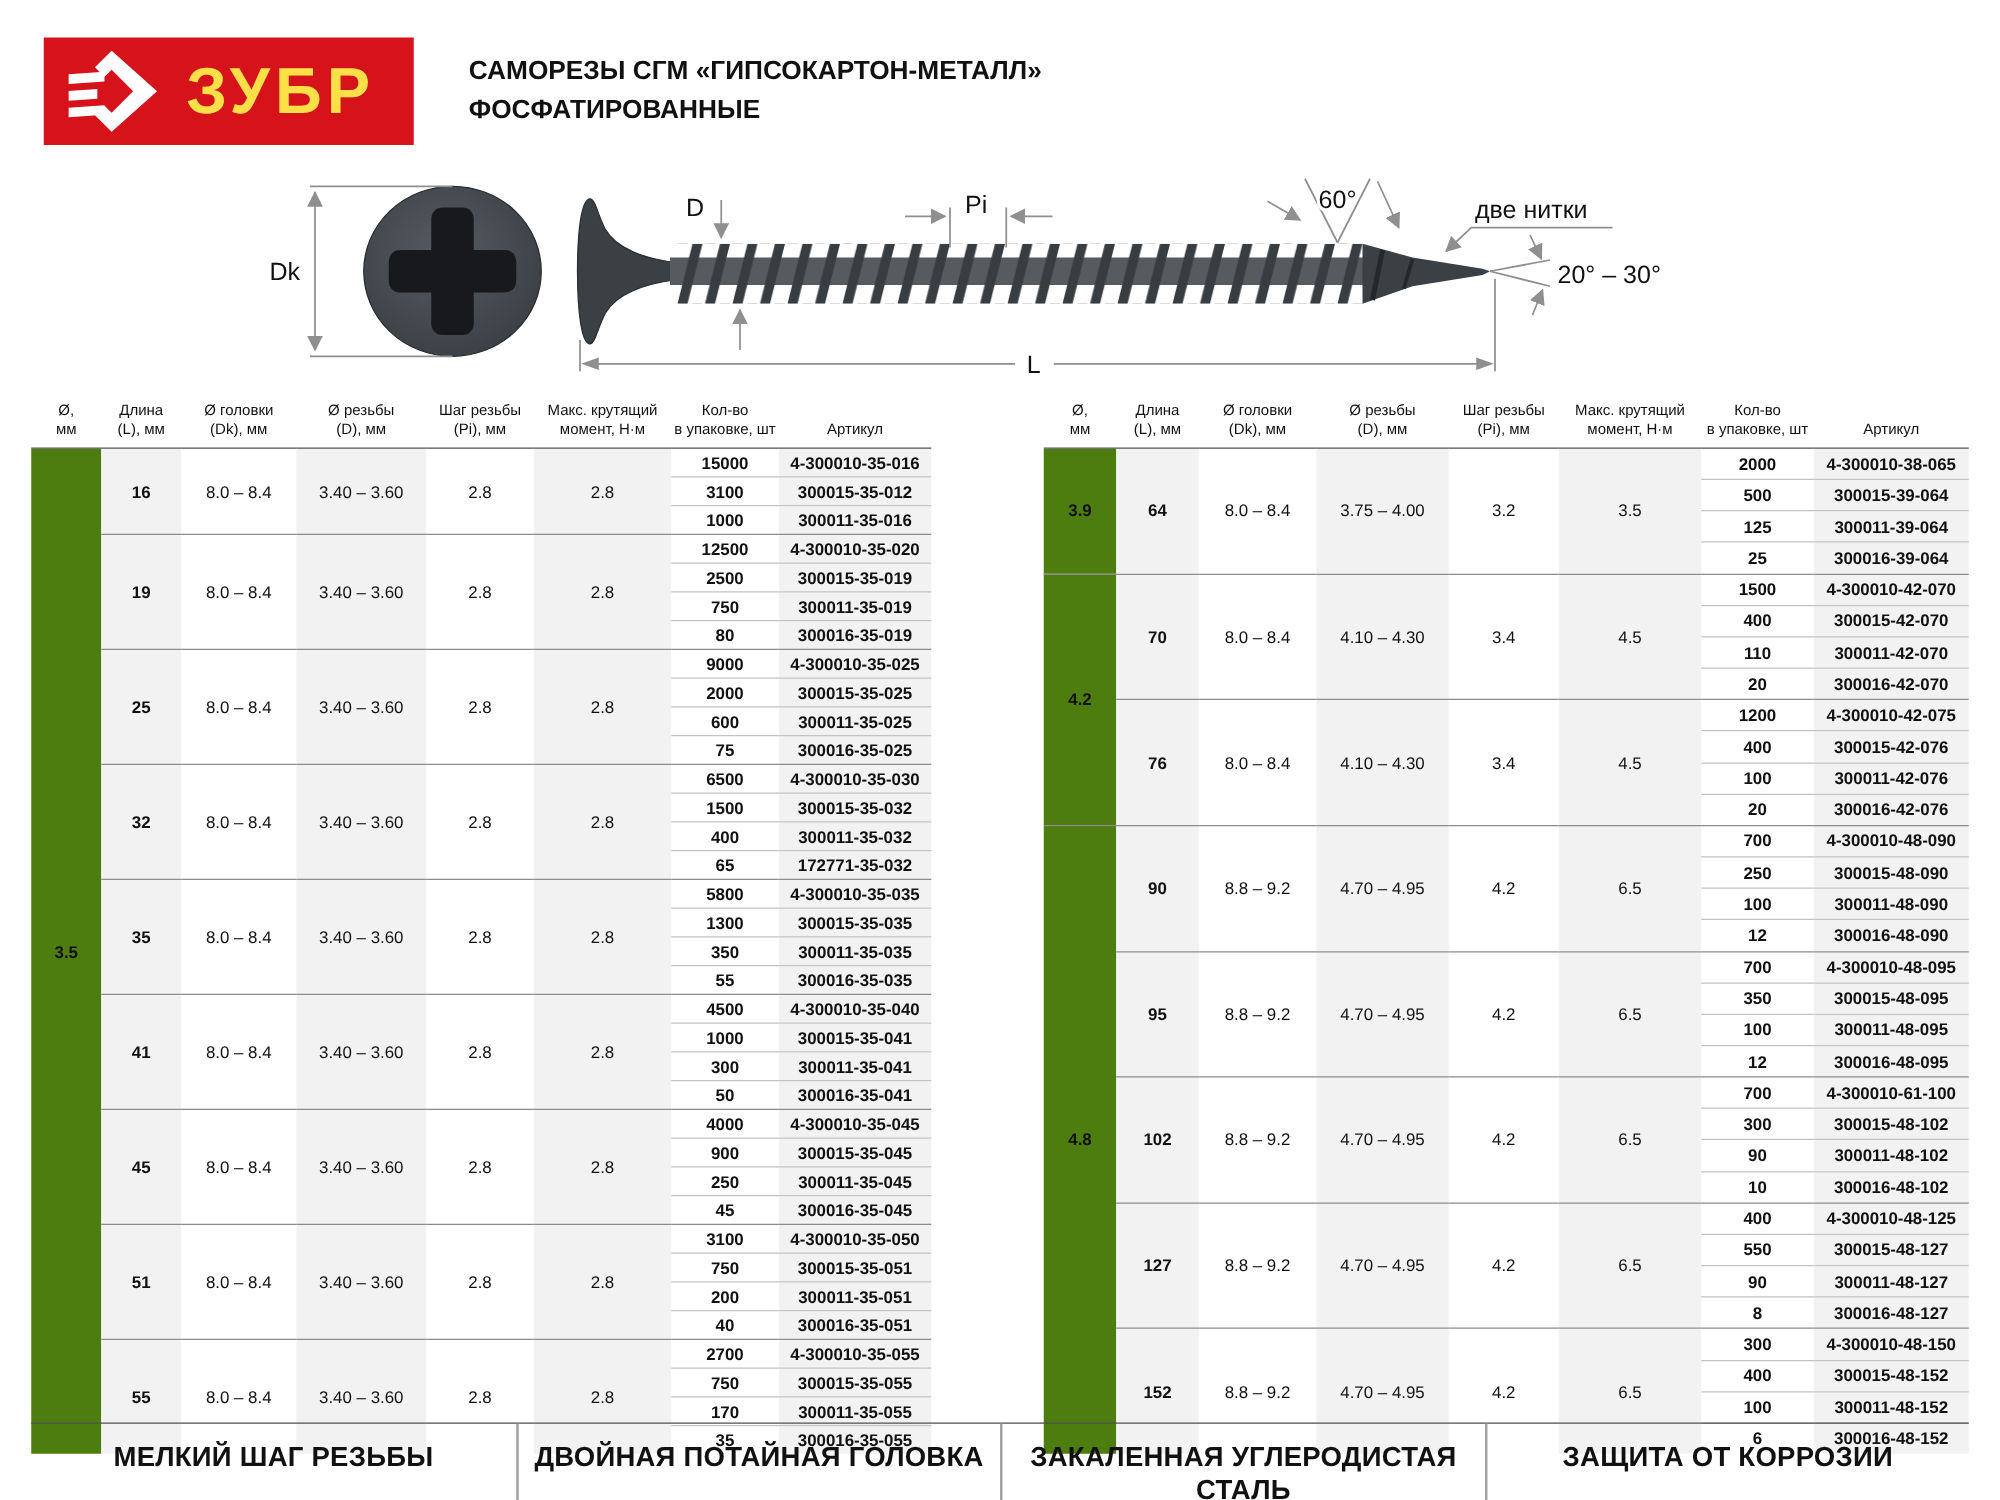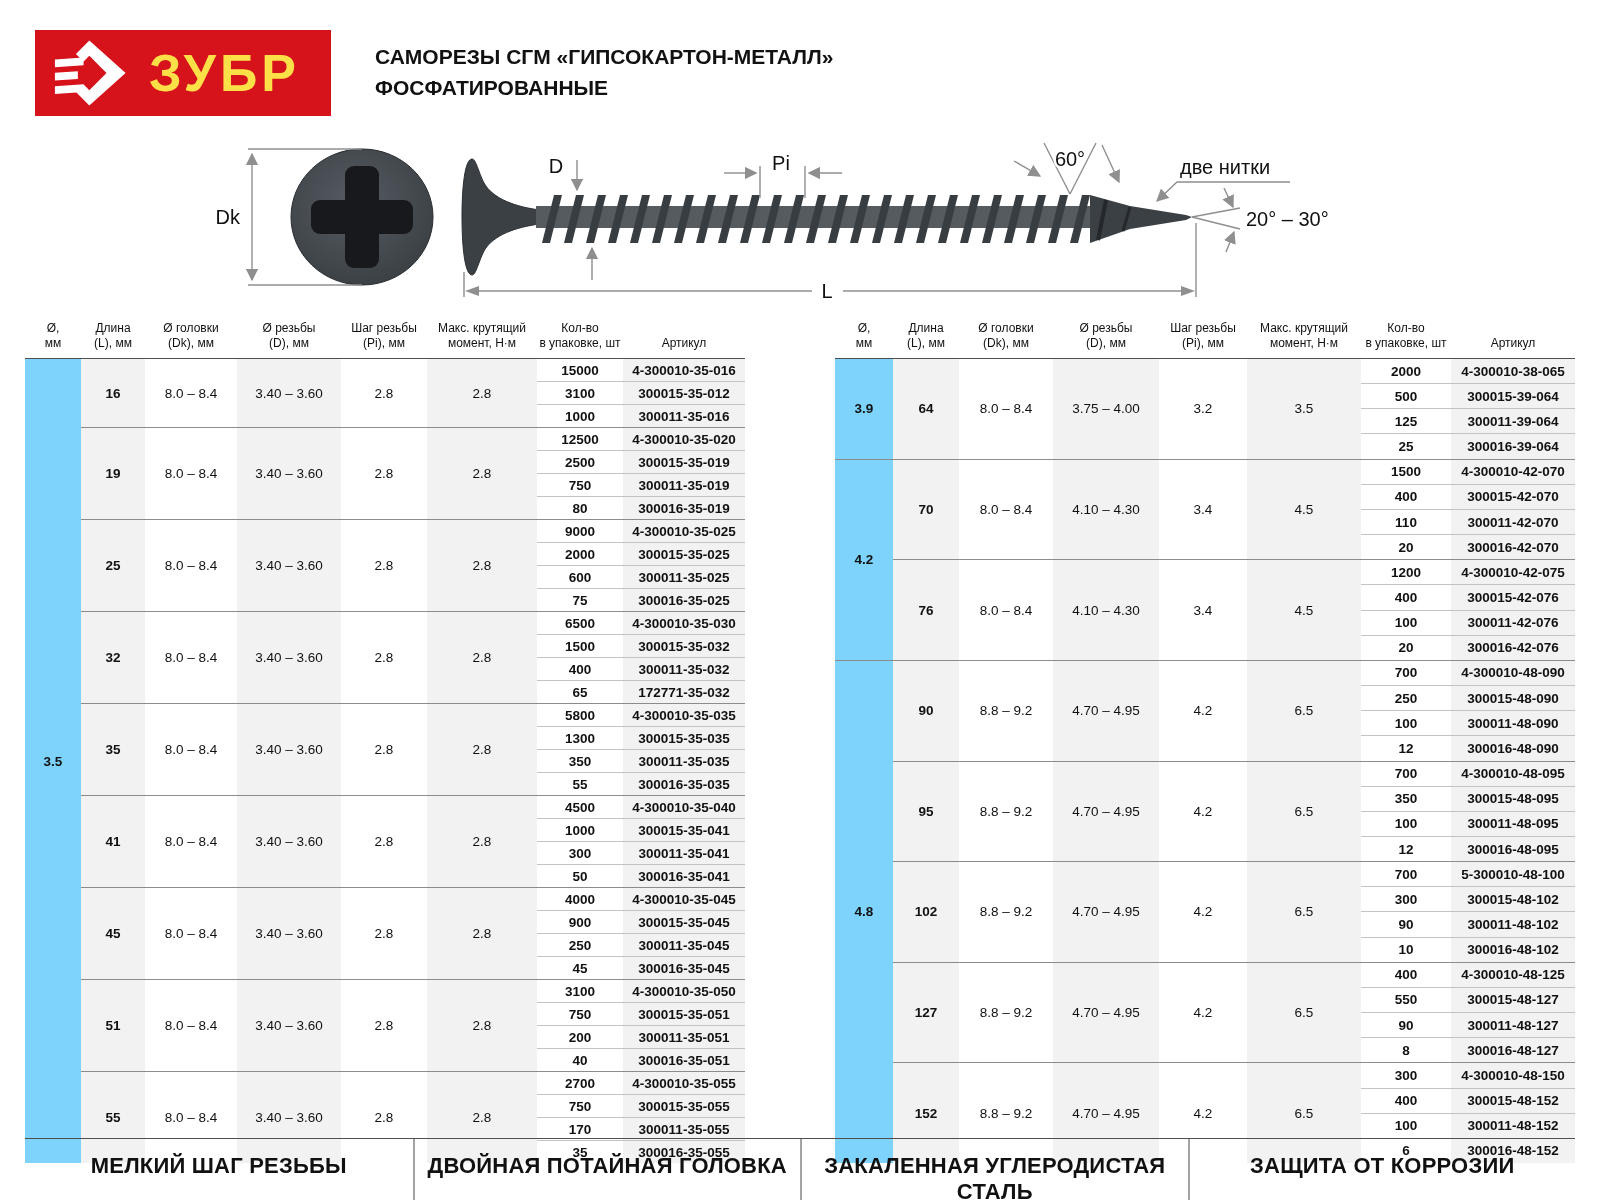--- a/index.html
+++ b/index.html
@@ -18,21 +18,21 @@
   .tables .gap{width:90px;flex:none;}
   table.spec{border-collapse:collapse;table-layout:fixed;flex:none;}
   table.spec th,table.spec td{padding:0;margin:0;}
   table.spec th{vertical-align:bottom;font-weight:normal;font-size:12px;line-height:15px;
                 padding-bottom:7px;white-space:nowrap;text-align:center;height:41px;
                 border-bottom:1px solid #4f4f4f;}
   table.spec td{text-align:center;font-size:13.5px;}
   .lt .pack-row td{height:22px;}
   .rt .pack-row td{height:24px;}
   td.stripe{background:#f2f2f2;}
-  td.dia-cell{font-size:17px;font-weight:bold;background:#7dd3fc;}
+  td.dia-cell{font-size:17px;font-weight:bold;background:#4d7c0f;}
   td.len-cell{font-size:15px;font-weight:bold;}
   td.qty-cell,td.art-cell{font-weight:bold;font-size:13px;text-align:right;}
   td.qty-cell{padding-right:16px;}
   td.art-cell{padding-right:18px;}
   td.subline{border-bottom:1px solid #c3c3c3;}
   td.len-sep,td.dia-sep{border-top:1px solid #8c8c8c;}
   
   .footer{position:absolute;left:25px;top:1138px;width:1550px;border-top:1px solid #4f4f4f;
           display:flex;}
   .footer-item{width:25%;box-sizing:border-box;text-align:center;font-weight:bold;font-size:22px;
@@ -530,21 +530,21 @@
           <td class="qty-cell">12</td>
           <td class="art-cell stripe">300016-48-095</td>
         </tr>
         <tr class="pack-row">
           <td class="len-cell stripe len-sep" rowspan="4">102</td>
           <td class="spec-cell len-sep" rowspan="4">8.8 – 9.2</td>
           <td class="spec-cell stripe len-sep" rowspan="4">4.70 – 4.95</td>
           <td class="spec-cell len-sep" rowspan="4">4.2</td>
           <td class="spec-cell stripe len-sep" rowspan="4">6.5</td>
           <td class="qty-cell len-sep subline">700</td>
-          <td class="art-cell stripe len-sep subline">5-300010-48-100</td>
+          <td class="art-cell stripe len-sep subline">4-300010-61-100</td>
         </tr>
         <tr class="pack-row">
           <td class="qty-cell subline">300</td>
           <td class="art-cell stripe subline">300015-48-102</td>
         </tr>
         <tr class="pack-row">
           <td class="qty-cell subline">90</td>
           <td class="art-cell stripe subline">300011-48-102</td>
         </tr>
         <tr class="pack-row">

